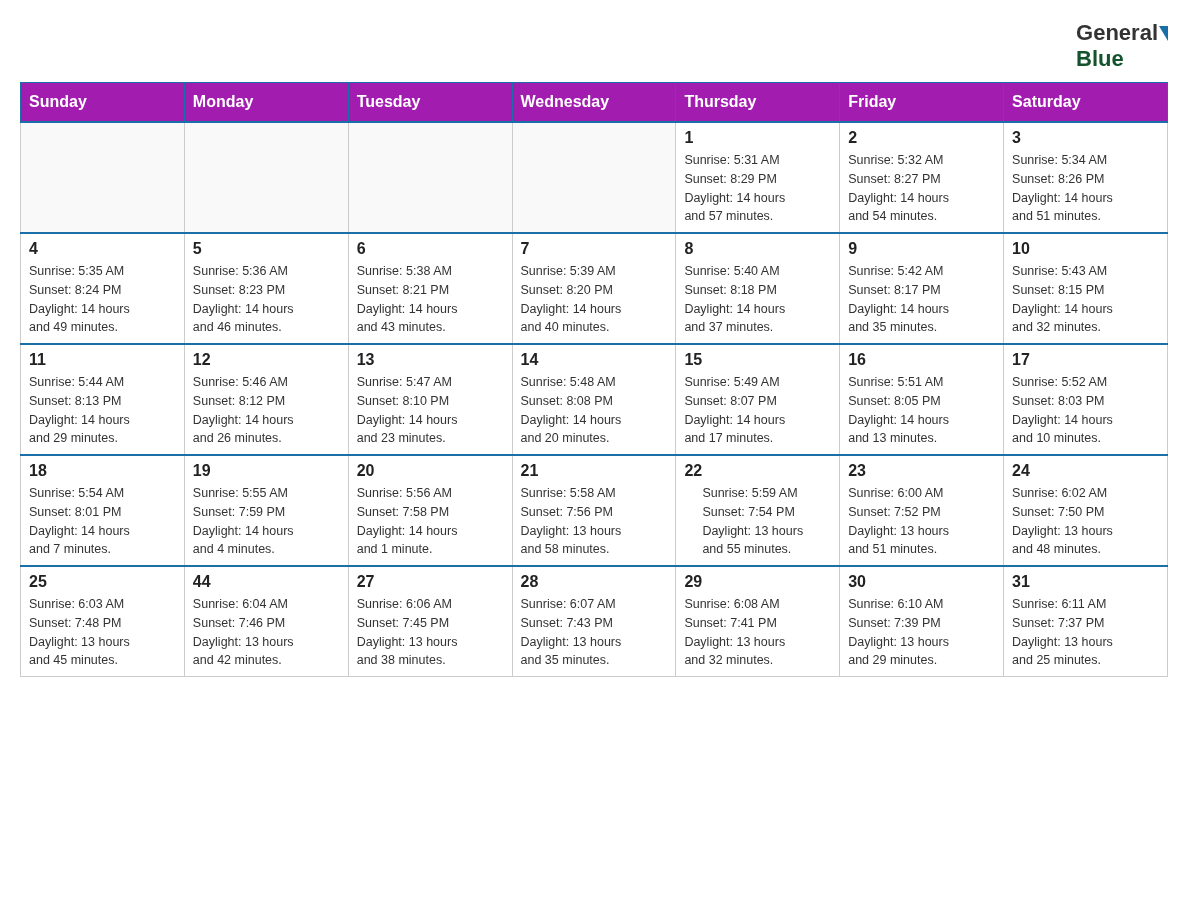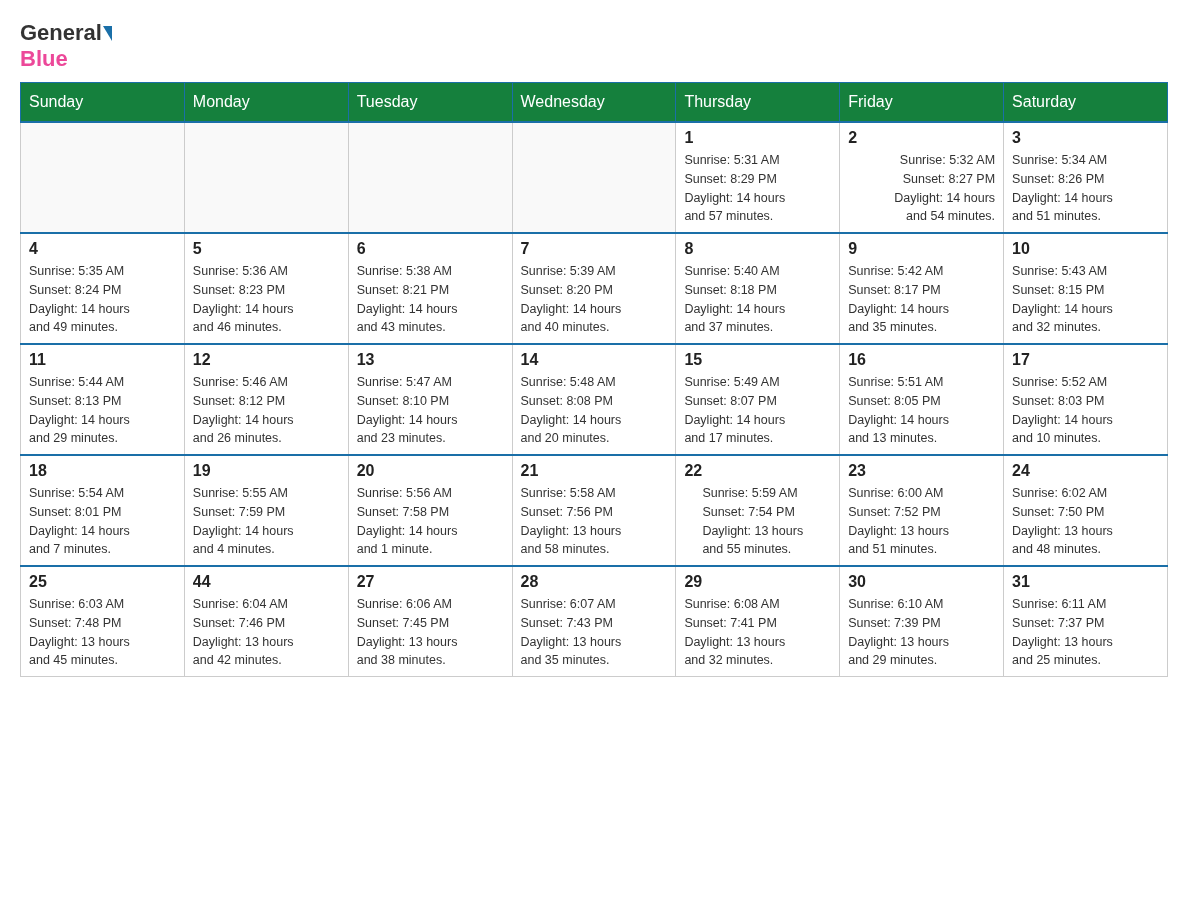--- a/index.html
+++ b/index.html
@@ -5,36 +5,36 @@
     * { box-sizing: border-box; margin: 0; padding: 0; }
     body {
       background: #fff;
       font-family: Arial, sans-serif;
       padding: 20px;
       width: 1188px;
       min-height: 918px;
     }
     .header {
       display: flex;
-      justify-content: space-between;
+      justify-content: flex-end;
       align-items: flex-start;
     }
     .logo {
       display: flex;
       align-items: center;
     }
     .logo-text-general {
       font-size: 22px;
       font-weight: bold;
       color: #333;
     }
     .logo-text-blue {
       font-size: 22px;
       font-weight: bold;
-      color: #ec4899;
+      color: #14532d;
     }
     .logo-wrapper {
       display: flex;
       flex-direction: column;
     }
     .logo-line1 {
       display: flex;
       align-items: center;
     }
     .title-area {
@@ -49,25 +49,25 @@
       font-size: 20px;
       color: #444;
       margin-top: 4px;
     }
     .calendar {
       width: 100%;
       border-collapse: collapse;
       margin-top: 10px;
     }
     .calendar th {
-      background-color: #15803d;
+      background-color: #a21caf;
       color: #fff;
       padding: 10px 8px;
       font-size: 16px;
-      font-weight: normal;
+      font-weight: bold;
       text-align: left;
       border: 1px solid #1a6fa8;
     }
     .calendar td {
       vertical-align: top;
       padding: 6px 8px;
       border: 1px solid #ccc;
       width: 14.28%;
       font-size: 13px;
       color: #333;
@@ -142,21 +142,21 @@
         <td class="empty-cell"></td>
         <td>
           <span class="day-number">1</span>
           <div class="day-info" style="white-space: pre-line;">Sunrise: 5:31 AM
 Sunset: 8:29 PM
 Daylight: 14 hours
 and 57 minutes.</div>
         </td>
         <td>
           <span class="day-number">2</span>
-          <div class="day-info" style="white-space: pre-line; text-align: right;">Sunrise: 5:32 AM
+          <div class="day-info" style="white-space: pre-line;">Sunrise: 5:32 AM
 Sunset: 8:27 PM
 Daylight: 14 hours
 and 54 minutes.</div>
         </td>
         <td>
           <span class="day-number">3</span>
           <div class="day-info" style="white-space: pre-line;">Sunrise: 5:34 AM
 Sunset: 8:26 PM
 Daylight: 14 hours
 and 51 minutes.</div>

